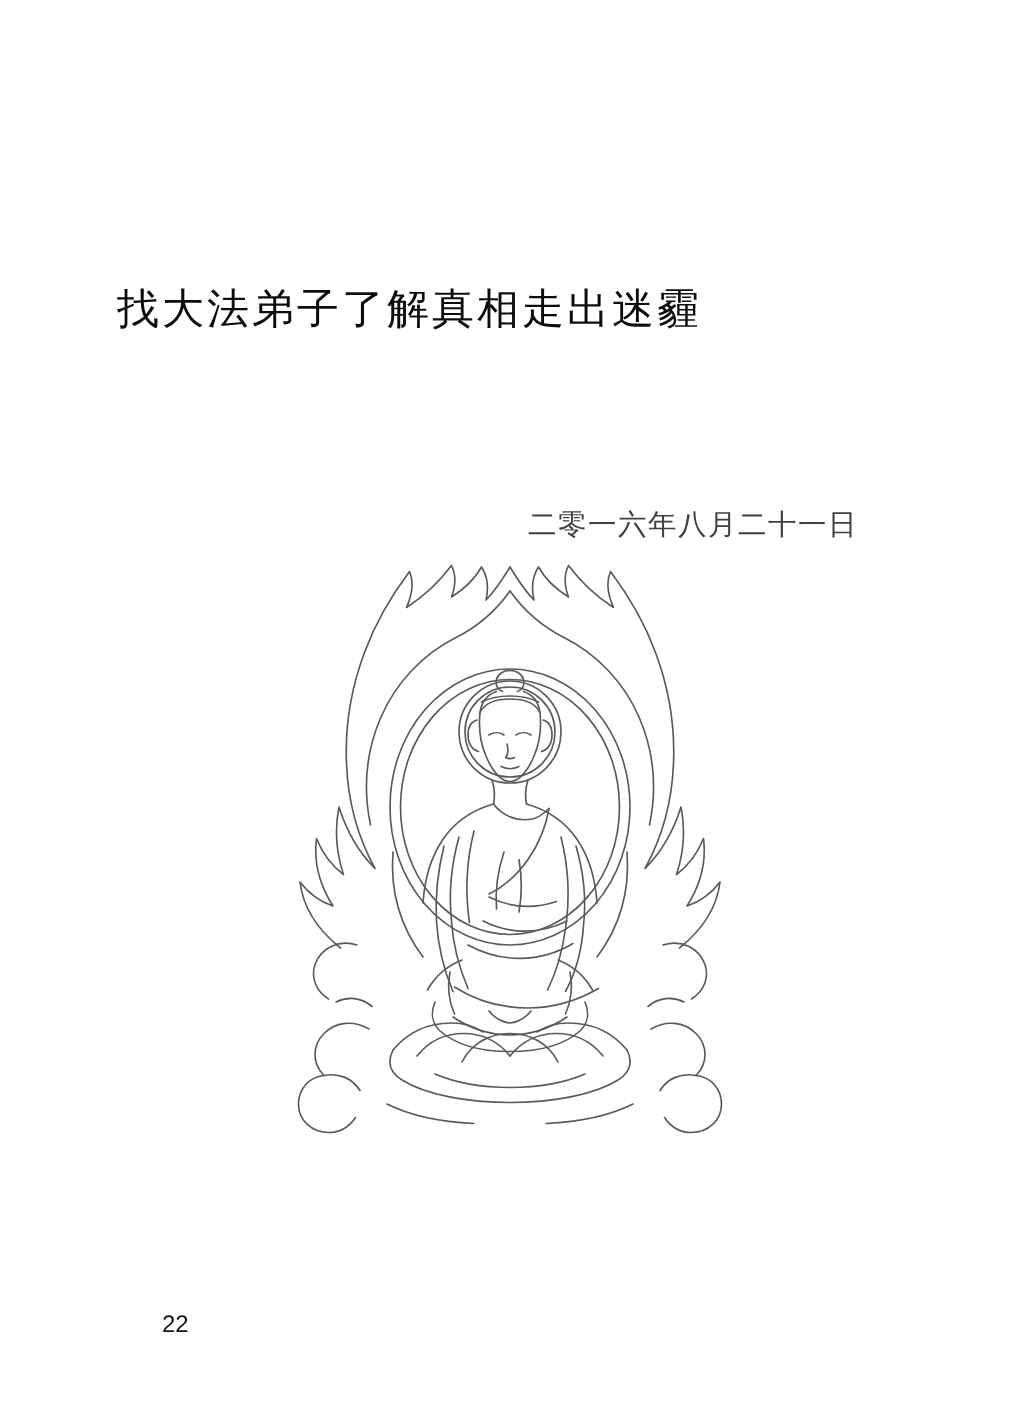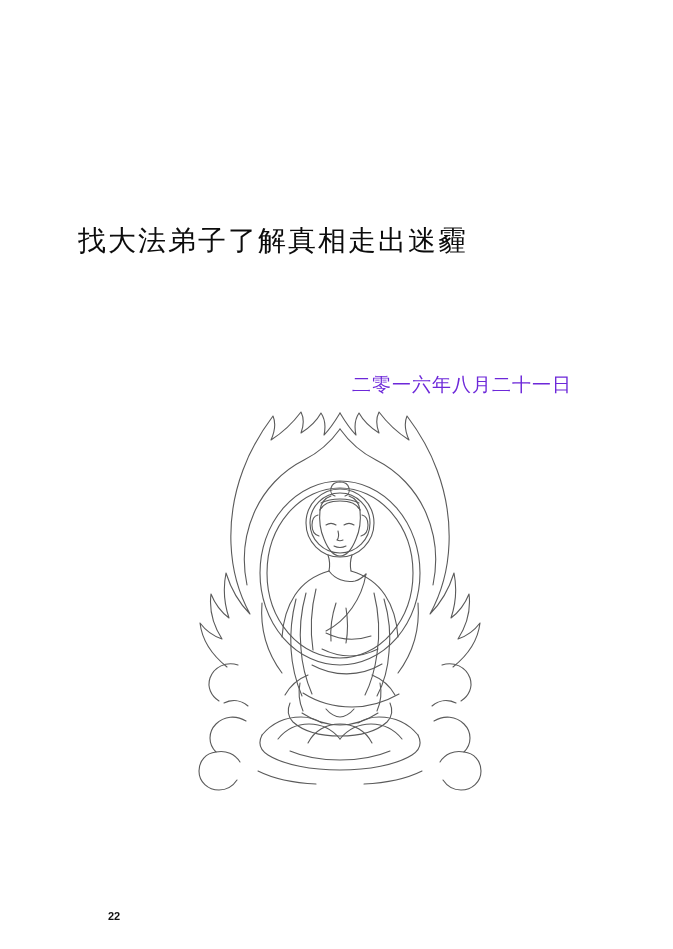--- a/index.html
+++ b/index.html
@@ -12,21 +12,20 @@
     height: 949px;
     position: relative;
     font-family: "Liberation Serif", serif;
     color: #111111;
     overflow: hidden;
   }
   .page {
     position: absolute;
     inset: 0;
     background: #ffffff;
-    margin-top: 35px;
   }
   .poem {
     position: absolute;
     left: 78px;
     top: 183px;
     width: 520px;
   }
   .poem-line {
     font-family: "DejaVu Serif", serif;
     font-size: 28px;
@@ -35,43 +34,42 @@
     color: #0c0c0c;
     white-space: nowrap;
   }
   .date {
     position: absolute;
     left: 352px;
     top: 337px;
     font-family: "DejaVu Serif", serif;
     font-size: 19px;
     letter-spacing: 1px;
-    color: #6d28d9;
+    color: #404040;
     white-space: nowrap;
   }
   .illustration {
     position: absolute;
     left: 150px;
     top: 368px;
     width: 380px;
     height: 400px;
   }
   .illustration svg {
     display: block;
     width: 100%;
     height: 100%;
   }
   .page-number {
     position: absolute;
     left: 108px;
     top: 875px;
     font-family: "Liberation Sans", sans-serif;
-    font-size: 11px;
+    font-size: 16px;
     color: #111111;
-    font-weight: bold;
   }
 </style>
 </head>
 <body>
 
 <div class="page">
 
   <div class="poem">
     <div class="poem-line">找大法弟子了解真相走出迷霾</div>
   </div>

